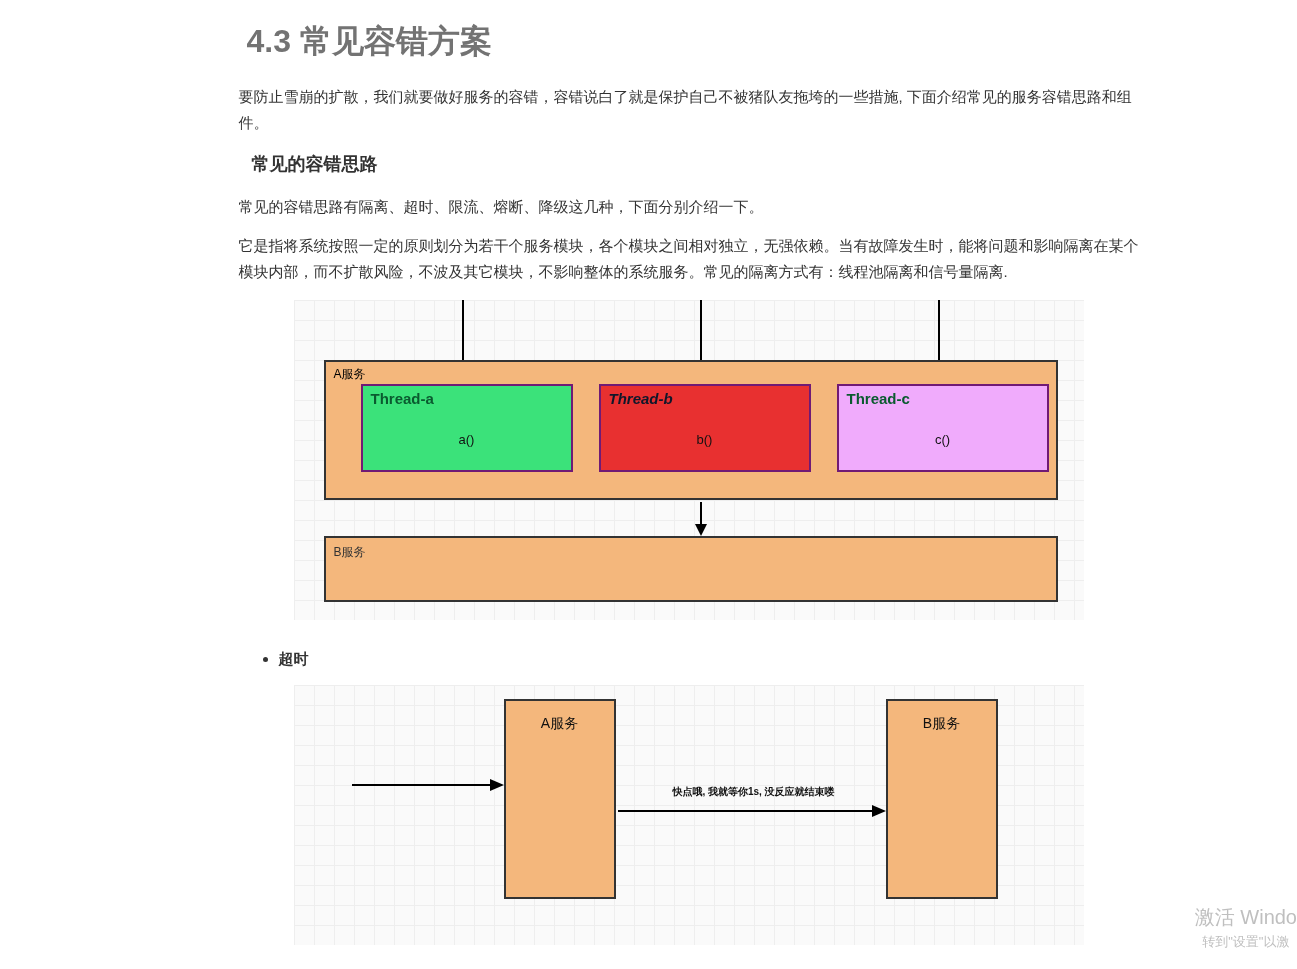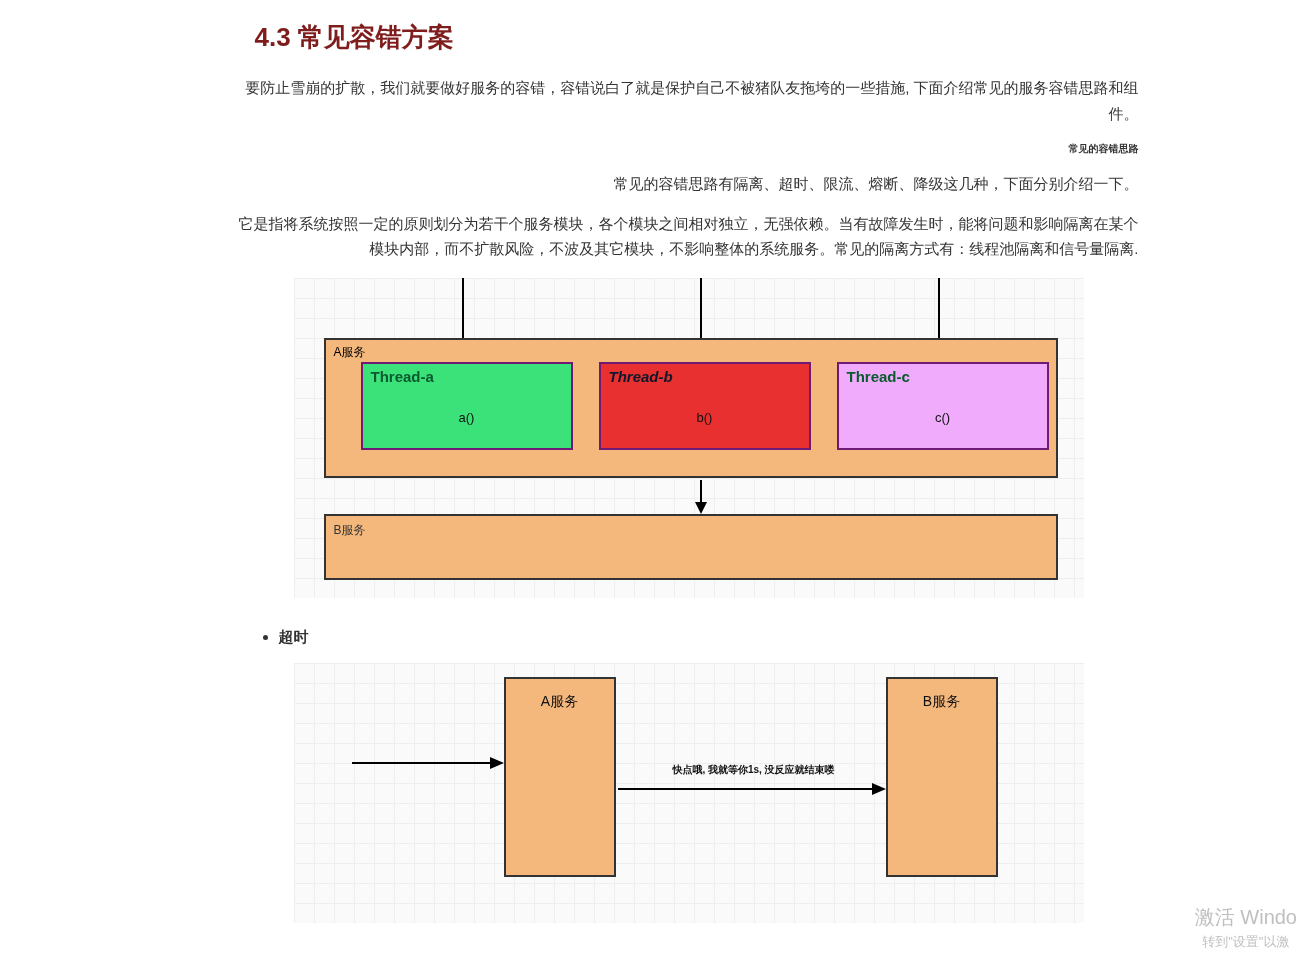--- a/index.html
+++ b/index.html
@@ -9,35 +9,34 @@
     color: #333;
     background: #fff;
   }
   .page {
     max-width: 1060px;
     margin: 0 auto;
     padding: 20px 40px 40px 120px;
     box-sizing: border-box;
   }
   h2 {
-    font-size: 26px;
+    font-size: 32px;
     font-weight: 700;
-    margin: 0 0 20px 16px;
-    color: #7f1d1d;
+    margin: 0 0 20px 8px;
+    color: #737373;
   }
   p {
     font-size: 15px;
     line-height: 1.7;
     margin: 0 0 14px 0;
-    text-align: right;
   }
   .sub {
     font-weight: 700;
-    font-size: 10px;
-    margin: 10px 0 14px 4px;
+    font-size: 18px;
+    margin: 10px 0 14px 13px;
   }
   ul {
     margin: 6px 0 14px 0;
     padding-left: 40px;
   }
   li {
     font-weight: 700;
     font-size: 15px;
     margin: 6px 0;
   }

